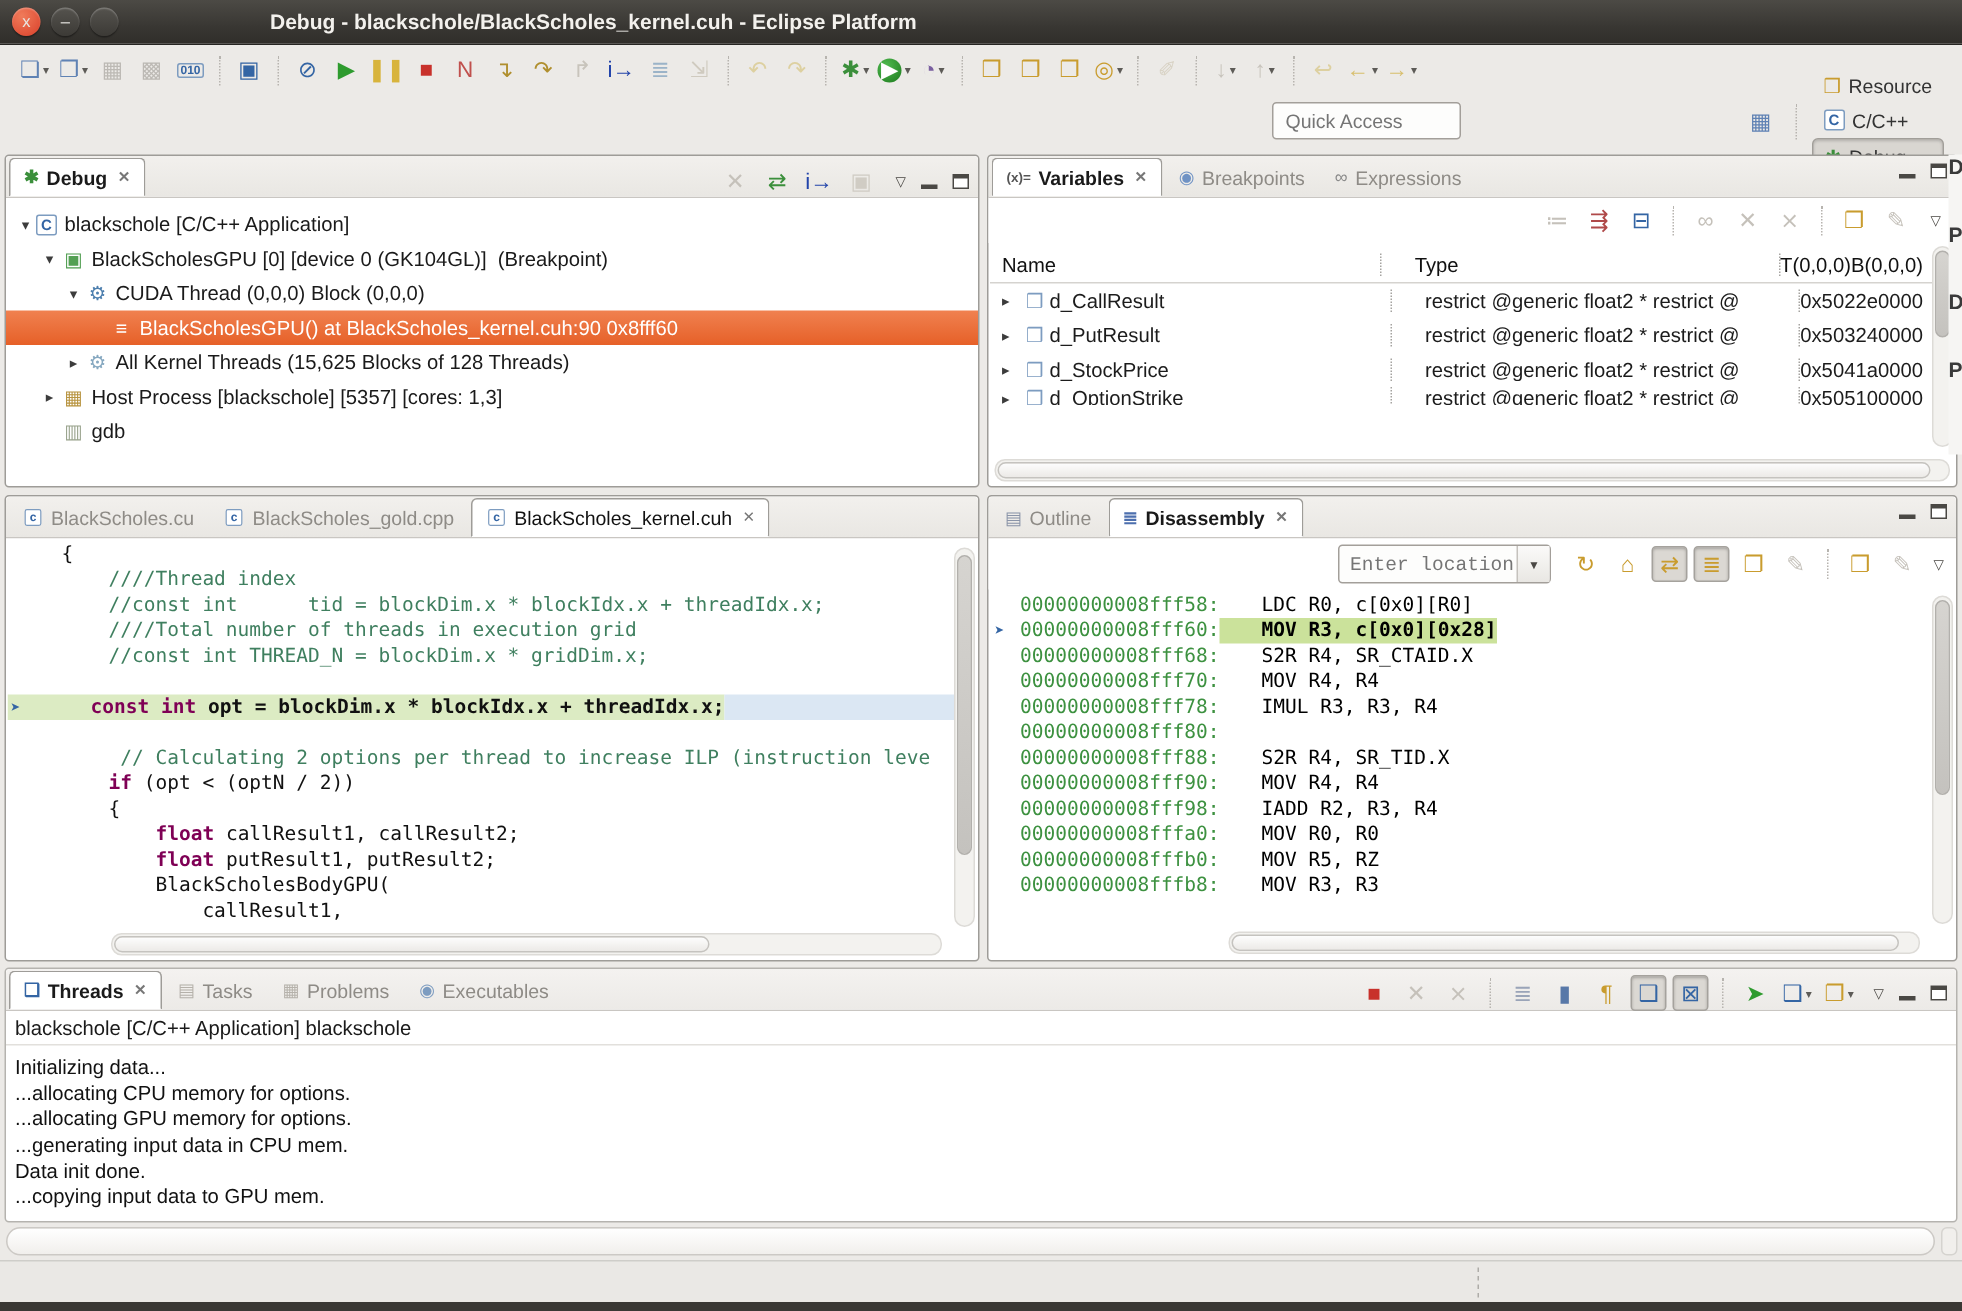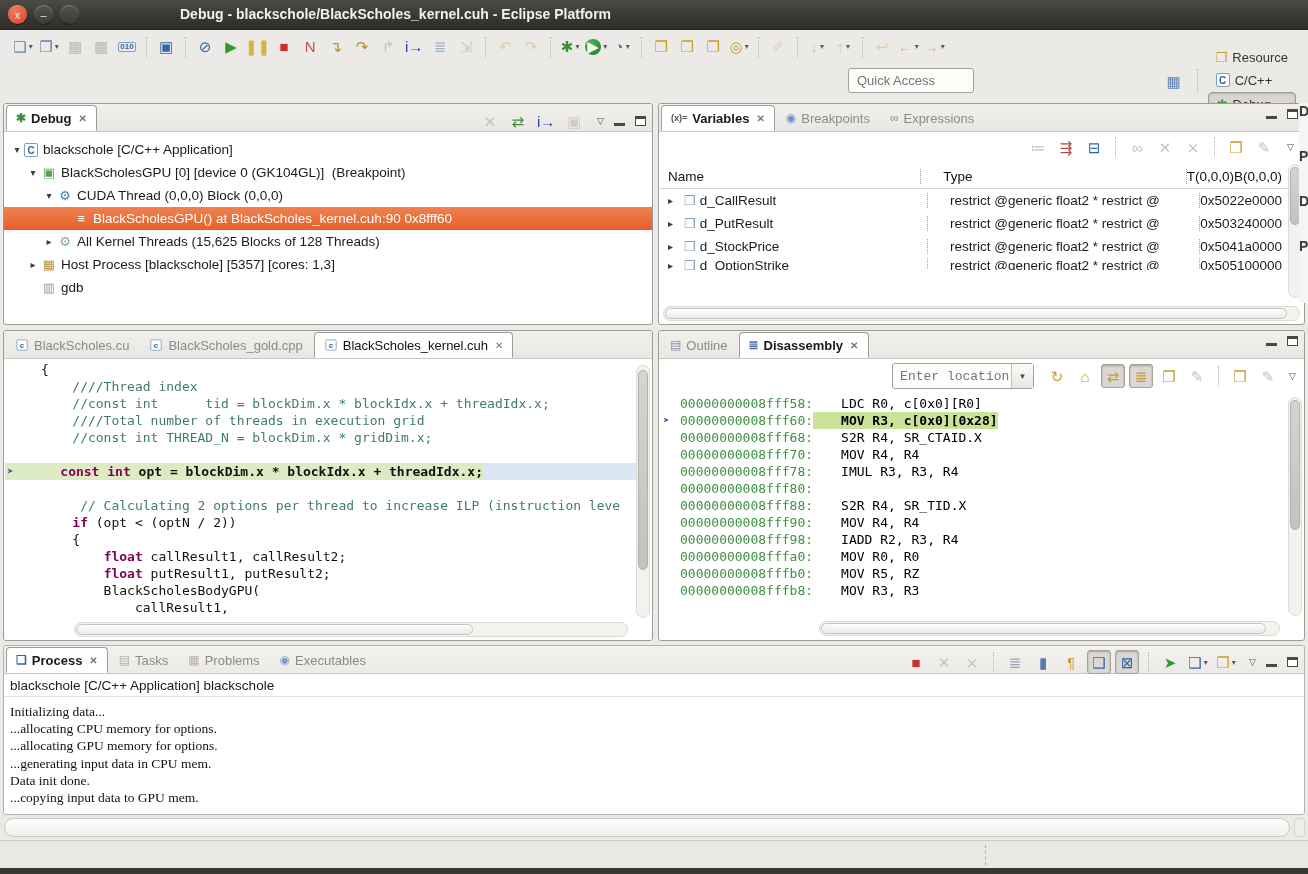--- a/index.html
+++ b/index.html
@@ -108,21 +108,21 @@
   #disasm-body { position:absolute; left:1px; right:16px; top:64px; bottom:22px; overflow:hidden;
     font-family:"DejaVu Sans Mono", monospace; font-size:13px; line-height:17px; }
   .dline { white-space:pre; height:17px; display:flex; }
   .dline .daddr { color:#3d9140; padding-left:20px; }
   .dline .dinst { color:#000000; padding-left:28px; }
   .dline.current .dinst { background:#cbe29b; font-weight:bold; }
   .darrow { position:absolute; left:3px; font-size:11px; color:#3465a4; }
 
   
   #console-label { padding:4px 0 3px 6px; font-size:13.5px; color:#1a1a1a; border-bottom:1px solid #e2e0dc; }
-  #console-out { font-family:Liberation Serif, serif; font-size:13.5px; line-height:17.2px;
+  #console-out { font-family:Liberation Sans, sans-serif; font-size:13.5px; line-height:17.2px;
     padding:6px 0 0 6px; color:#111; white-space:pre; }
 
   
   #statusbar { position:absolute; left:0; top:840px; width:1308px; height:28px; background:#eae8e5;
     border-top:1px solid #cecdc9; }
   #status-sep { position:absolute; left:985px; top:4px; height:20px; border-left:1px dashed #aeaca8; }
   #bottom-edge { position:absolute; left:0; top:868px; width:1308px; height:6px; background:#3a3834; }
 
   
   #console-hscroll { position:absolute; left:4px; top:818px; width:1286px; height:19px;
@@ -539,21 +539,21 @@
   </div>
   <div class="hscroll" style="left:160px; right:24px; bottom:4px;">
     <div class="hthumb" style="left:1px; width:97%;"></div>
   </div>
 </div>
 
 <div class="panel" id="console-panel" style="left:3px; top:645px; width:1302px; height:170px; border-color:#b5b3af;">
   <div class="ptabs" id="console-tabs" style="background:linear-gradient(#f4f2f0,#eceae7);">
     <span class="tab active">
         <span class="ticon" style="color: rgb(52, 101, 164);">❑</span>
-        <span>Process</span>
+        <span>Threads</span>
         <span class="tclose">✕</span>
       </span>
       <span class="tab">
         <span class="ticon" style="color: rgb(181, 177, 170);">▤</span>
         <span>Tasks</span>
       </span>
       <span class="tab">
         <span class="ticon" style="color: rgb(181, 177, 170);">▦</span>
         <span>Problems</span>
       </span>

